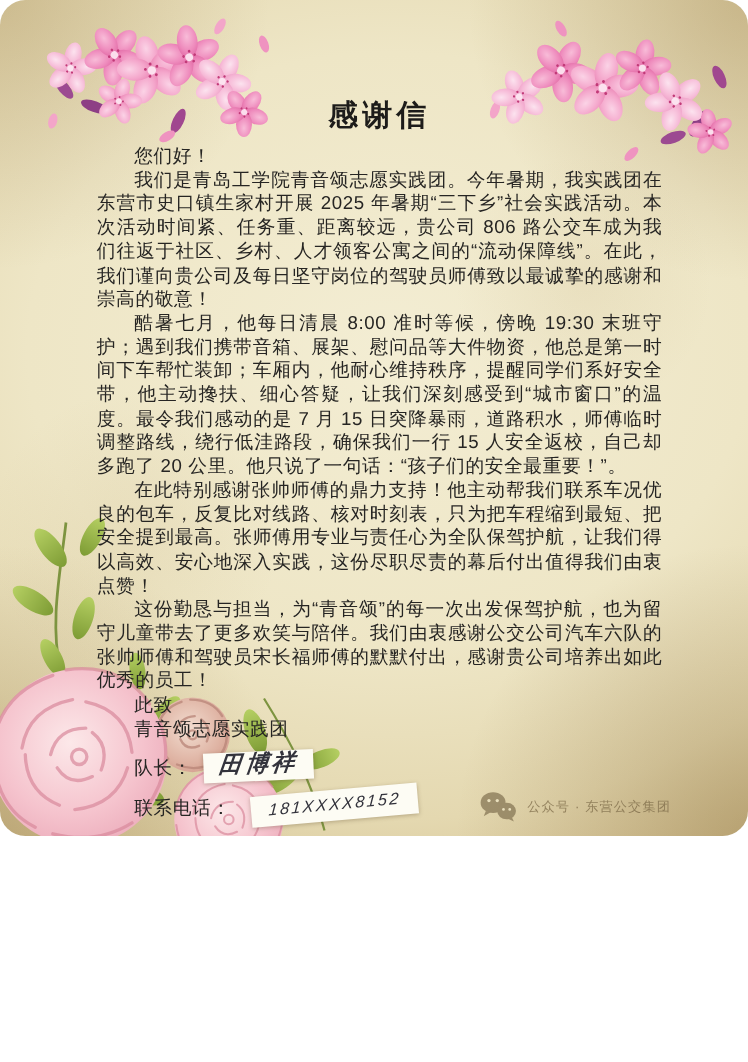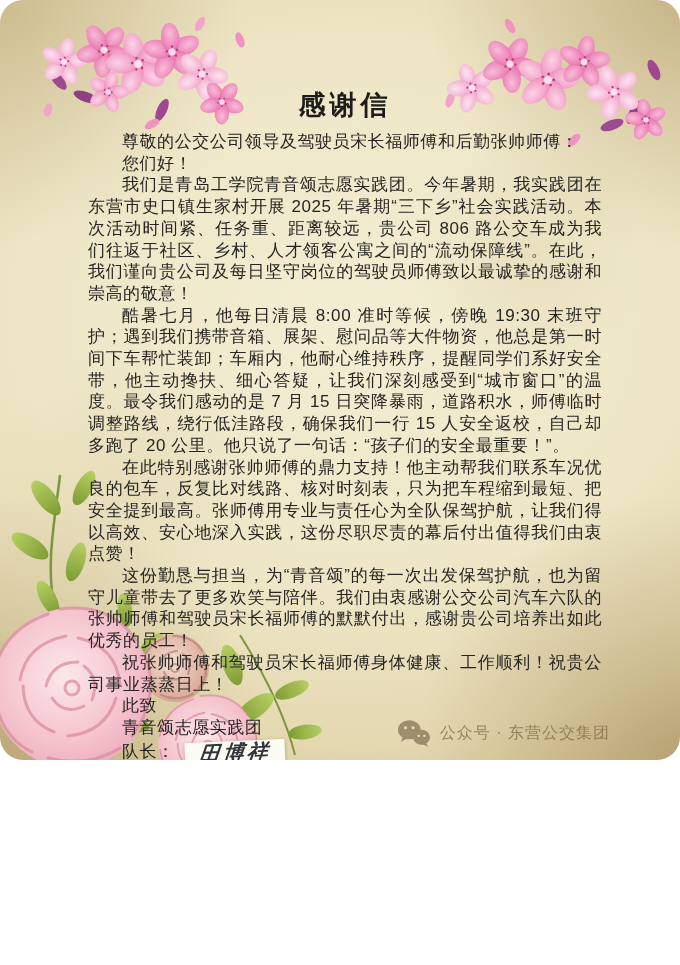--- a/index.html
+++ b/index.html
@@ -26,38 +26,38 @@
   .letter{
     position:absolute;z-index:2;left:88px;right:78px;top:88px;
     color:#262523;font-size:17px;line-height:21.7px;letter-spacing:.55px;
     text-align:justify;
   }
   .title{
     margin:0 0 9px;font-size:27px;line-height:34px;font-weight:bold;
     text-align:center;letter-spacing:4px;color:#1d1c1a;
   }
   .letter p{margin:0;text-indent:2em;}
-  .sig-row{display:flex;align-items:flex-start;height:34px;padding-left:2em;text-indent:0;margin-top:2px;}
+  .sig-row{display:flex;align-items:flex-end;height:34px;padding-left:2em;text-indent:0;margin-top:2px;}
   .strip{
     display:inline-block;background:#fdfcf4;
     box-shadow:0 1px 4px rgba(90,70,40,.35);
     padding:1px 14px 3px;margin-left:10px;transform:rotate(-2.5deg);
   }
   .hand{
     display:inline-block;font-style:italic;transform:skewX(-9deg);
     color:#33333c;font-weight:bold;
   }
   .sig-strip .hand{font-size:21px;letter-spacing:3px;}
   .phone-strip{transform:rotate(-5deg);margin-left:18px;padding:2px 16px 3px;}
   .phone-strip .hand{font-size:15px;letter-spacing:2px;font-weight:normal;}
   .date{text-align:right;margin-top:12px !important;text-indent:0 !important;}
   .footer{
     position:absolute;z-index:1;right:70px;bottom:12px;
     display:flex;align-items:center;gap:9px;
-    font-size:16px;letter-spacing:1px;color:rgba(128,110,76,.78);
+    font-size:12px;letter-spacing:1px;color:rgba(128,110,76,.78);
   }
 </style>
 </head>
 <body>
 
 <div class="page">
 
   <svg class="deco tl" width="250" height="140" viewBox="0 0 250 140">
     <defs>
       <radialGradient id="pgA" cx="50%" cy="35%" r="80%">
@@ -227,27 +227,25 @@
           <path d="M6,10 Q-6,15 -11,4"></path>
         <circle r="4"></circle>
       </g>
     </g>
     <use href="#roseBig" transform="translate(72,228)"></use>
     <use href="#roseBig" transform="translate(208,285) scale(.62)"></use>
   </svg>
 
   <div class="letter">
     <h1 class="title">感谢信</h1>
-    <p>尊敬的公交公司领导及驾驶员宋长福师傅和后勤张帅师傅：</p>
     <p>您们好！</p>
     <p>我们是青岛工学院青音颂志愿实践团。今年暑期，我实践团在东营市史口镇生家村开展 2025 年暑期“三下乡”社会实践活动。本次活动时间紧、任务重、距离较远，贵公司 806 路公交车成为我们往返于社区、乡村、人才领客公寓之间的“流动保障线”。在此，我们谨向贵公司及每日坚守岗位的驾驶员师傅致以最诚挚的感谢和崇高的敬意！</p>
     <p>酷暑七月，他每日清晨 8:00 准时等候，傍晚 19:30 末班守护；遇到我们携带音箱、展架、慰问品等大件物资，他总是第一时间下车帮忙装卸；车厢内，他耐心维持秩序，提醒同学们系好安全带，他主动搀扶、细心答疑，让我们深刻感受到“城市窗口”的温度。最令我们感动的是 7 月 15 日突降暴雨，道路积水，师傅临时调整路线，绕行低洼路段，确保我们一行 15 人安全返校，自己却多跑了 20 公里。他只说了一句话：“孩子们的安全最重要！”。</p>
     <p>在此特别感谢张帅师傅的鼎力支持！他主动帮我们联系车况优良的包车，反复比对线路、核对时刻表，只为把车程缩到最短、把安全提到最高。张师傅用专业与责任心为全队保驾护航，让我们得以高效、安心地深入实践，这份尽职尽责的幕后付出值得我们由衷点赞！</p>
     <p>这份勤恳与担当，为“青音颂”的每一次出发保驾护航，也为留守儿童带去了更多欢笑与陪伴。我们由衷感谢公交公司汽车六队的张帅师傅和驾驶员宋长福师傅的默默付出，感谢贵公司培养出如此优秀的员工！</p>
-    <p>祝张帅师傅和驾驶员宋长福师傅身体健康、工作顺利！祝贵公司事业蒸蒸日上！</p>
     <p>此致</p>
     <p>青音颂志愿实践团</p>
     <div class="sig-row">
       <span>队长：</span>
       <span class="strip sig-strip"><span class="hand">田博祥</span></span>
     </div>
     <div class="sig-row">
       <span>联系电话：</span>
       <span class="strip phone-strip"><span class="hand">181XXXX8152</span></span>
     </div>

